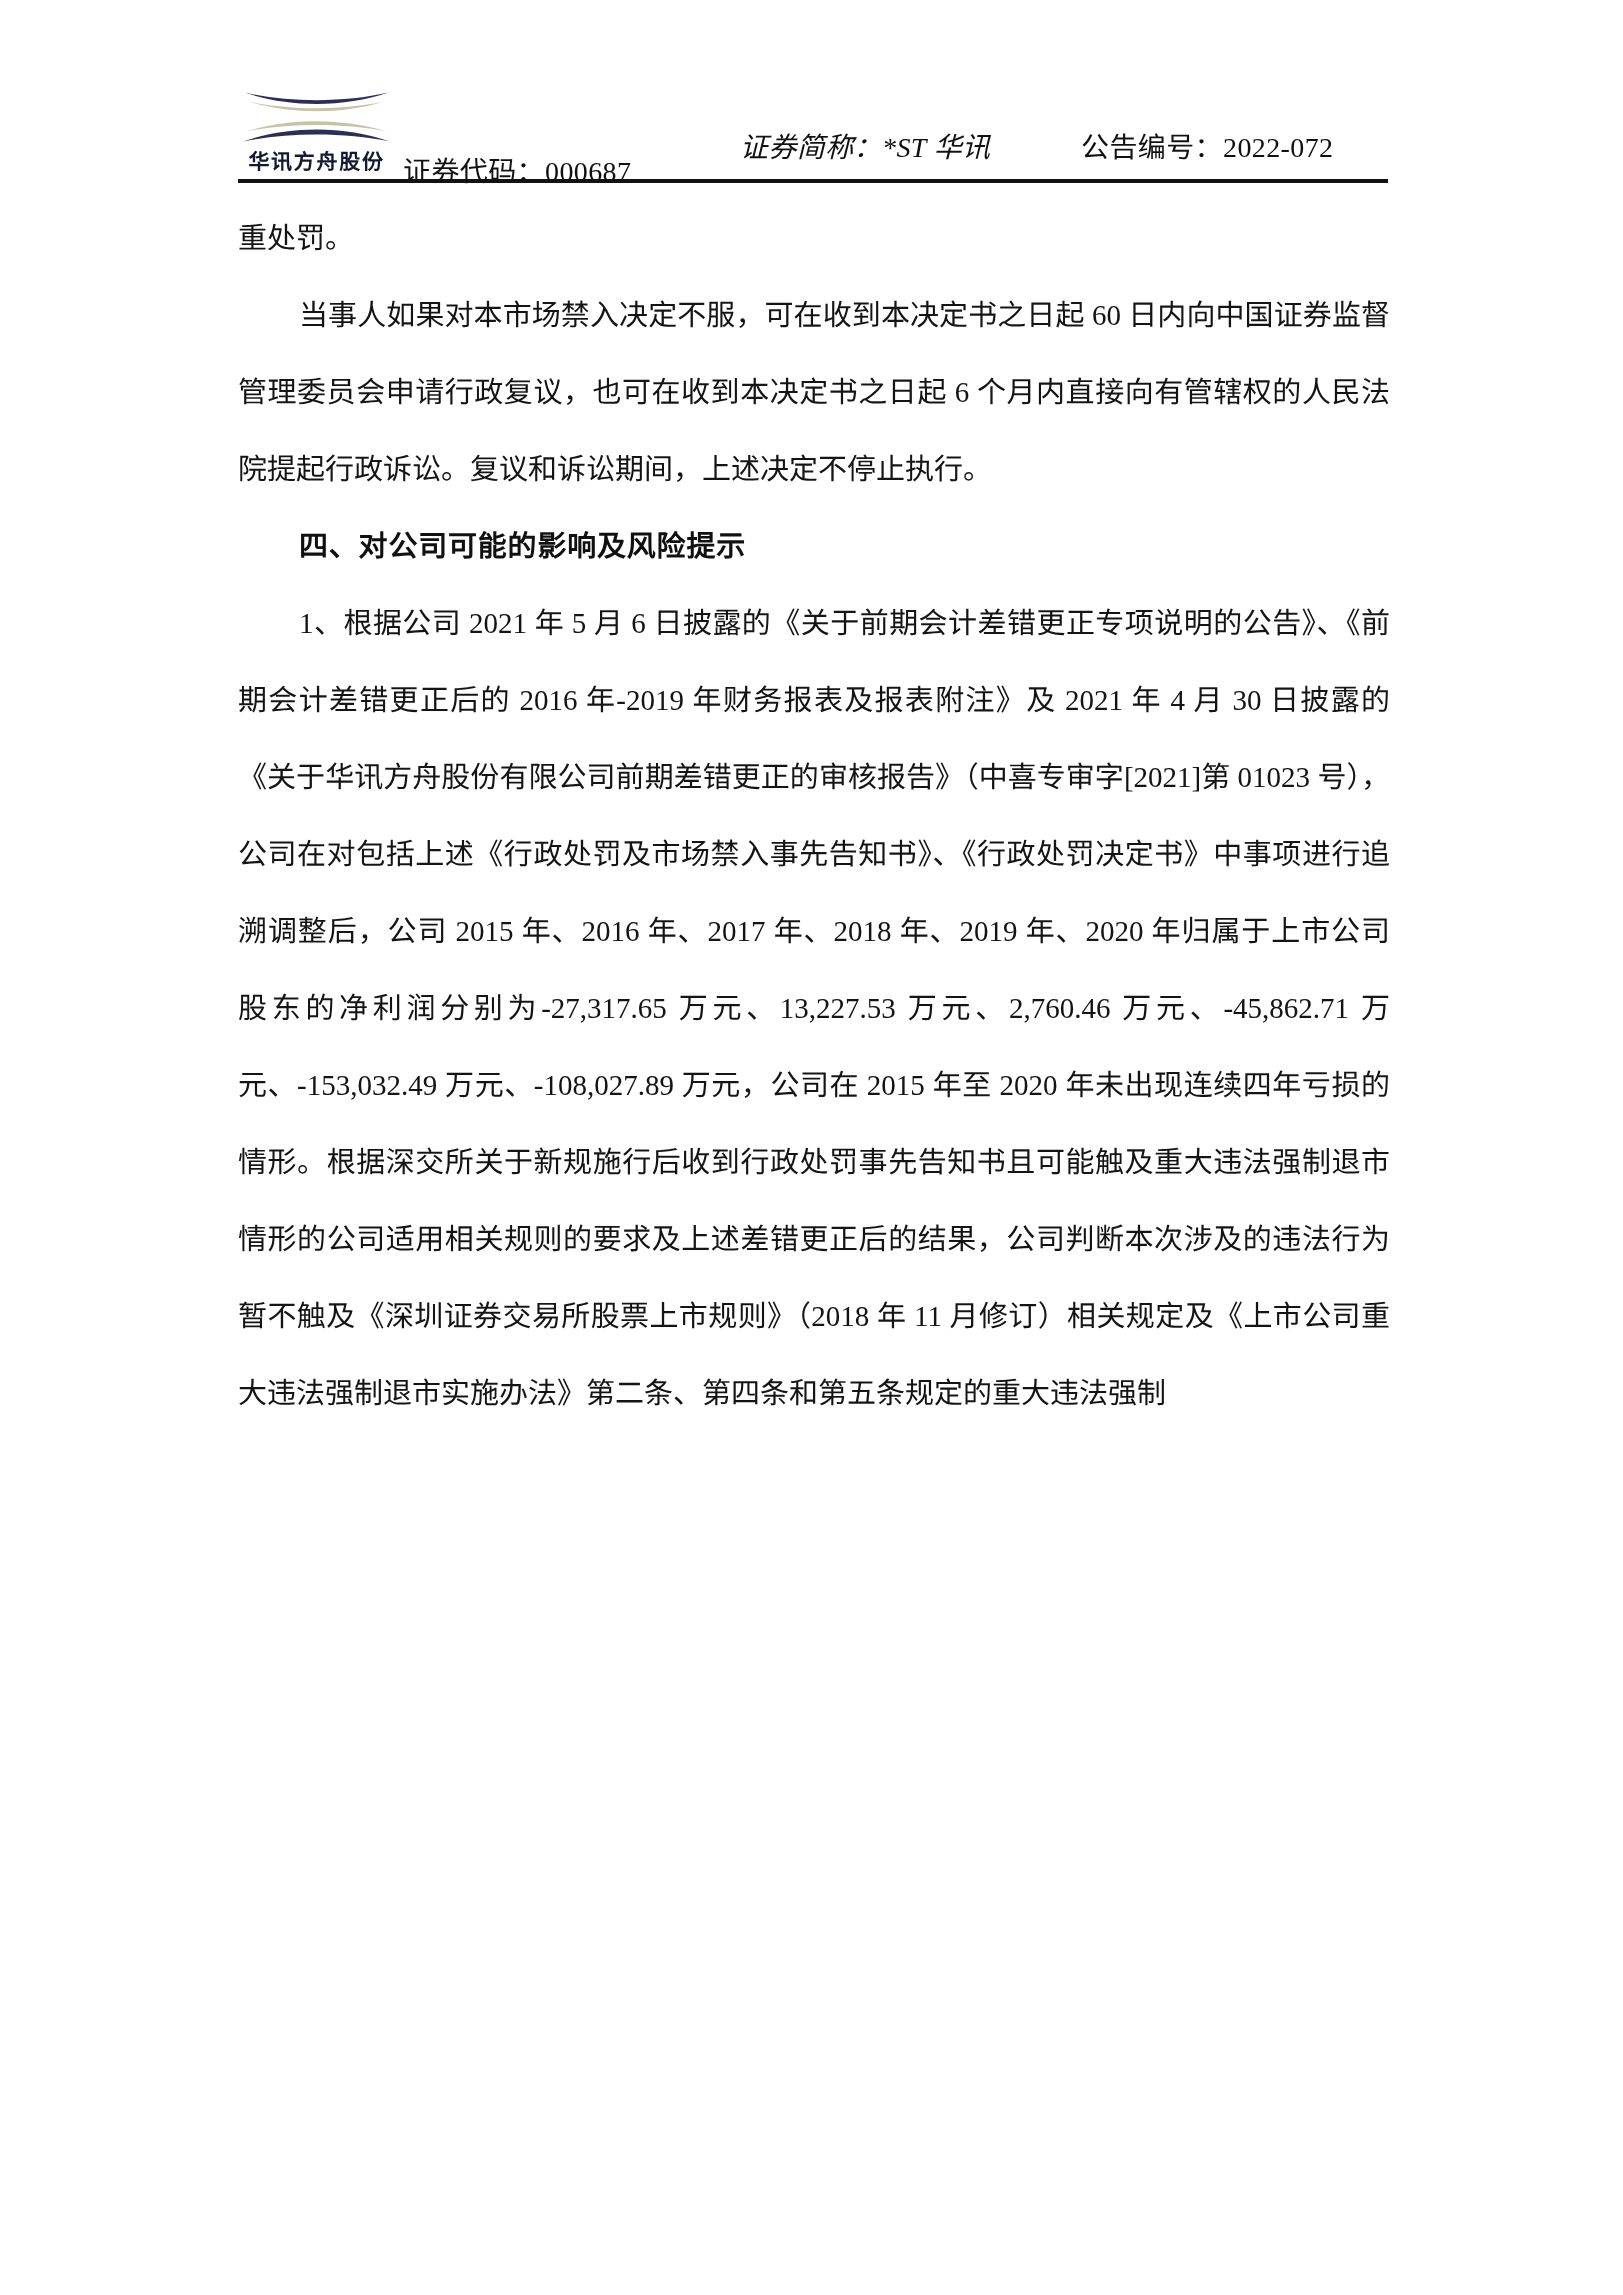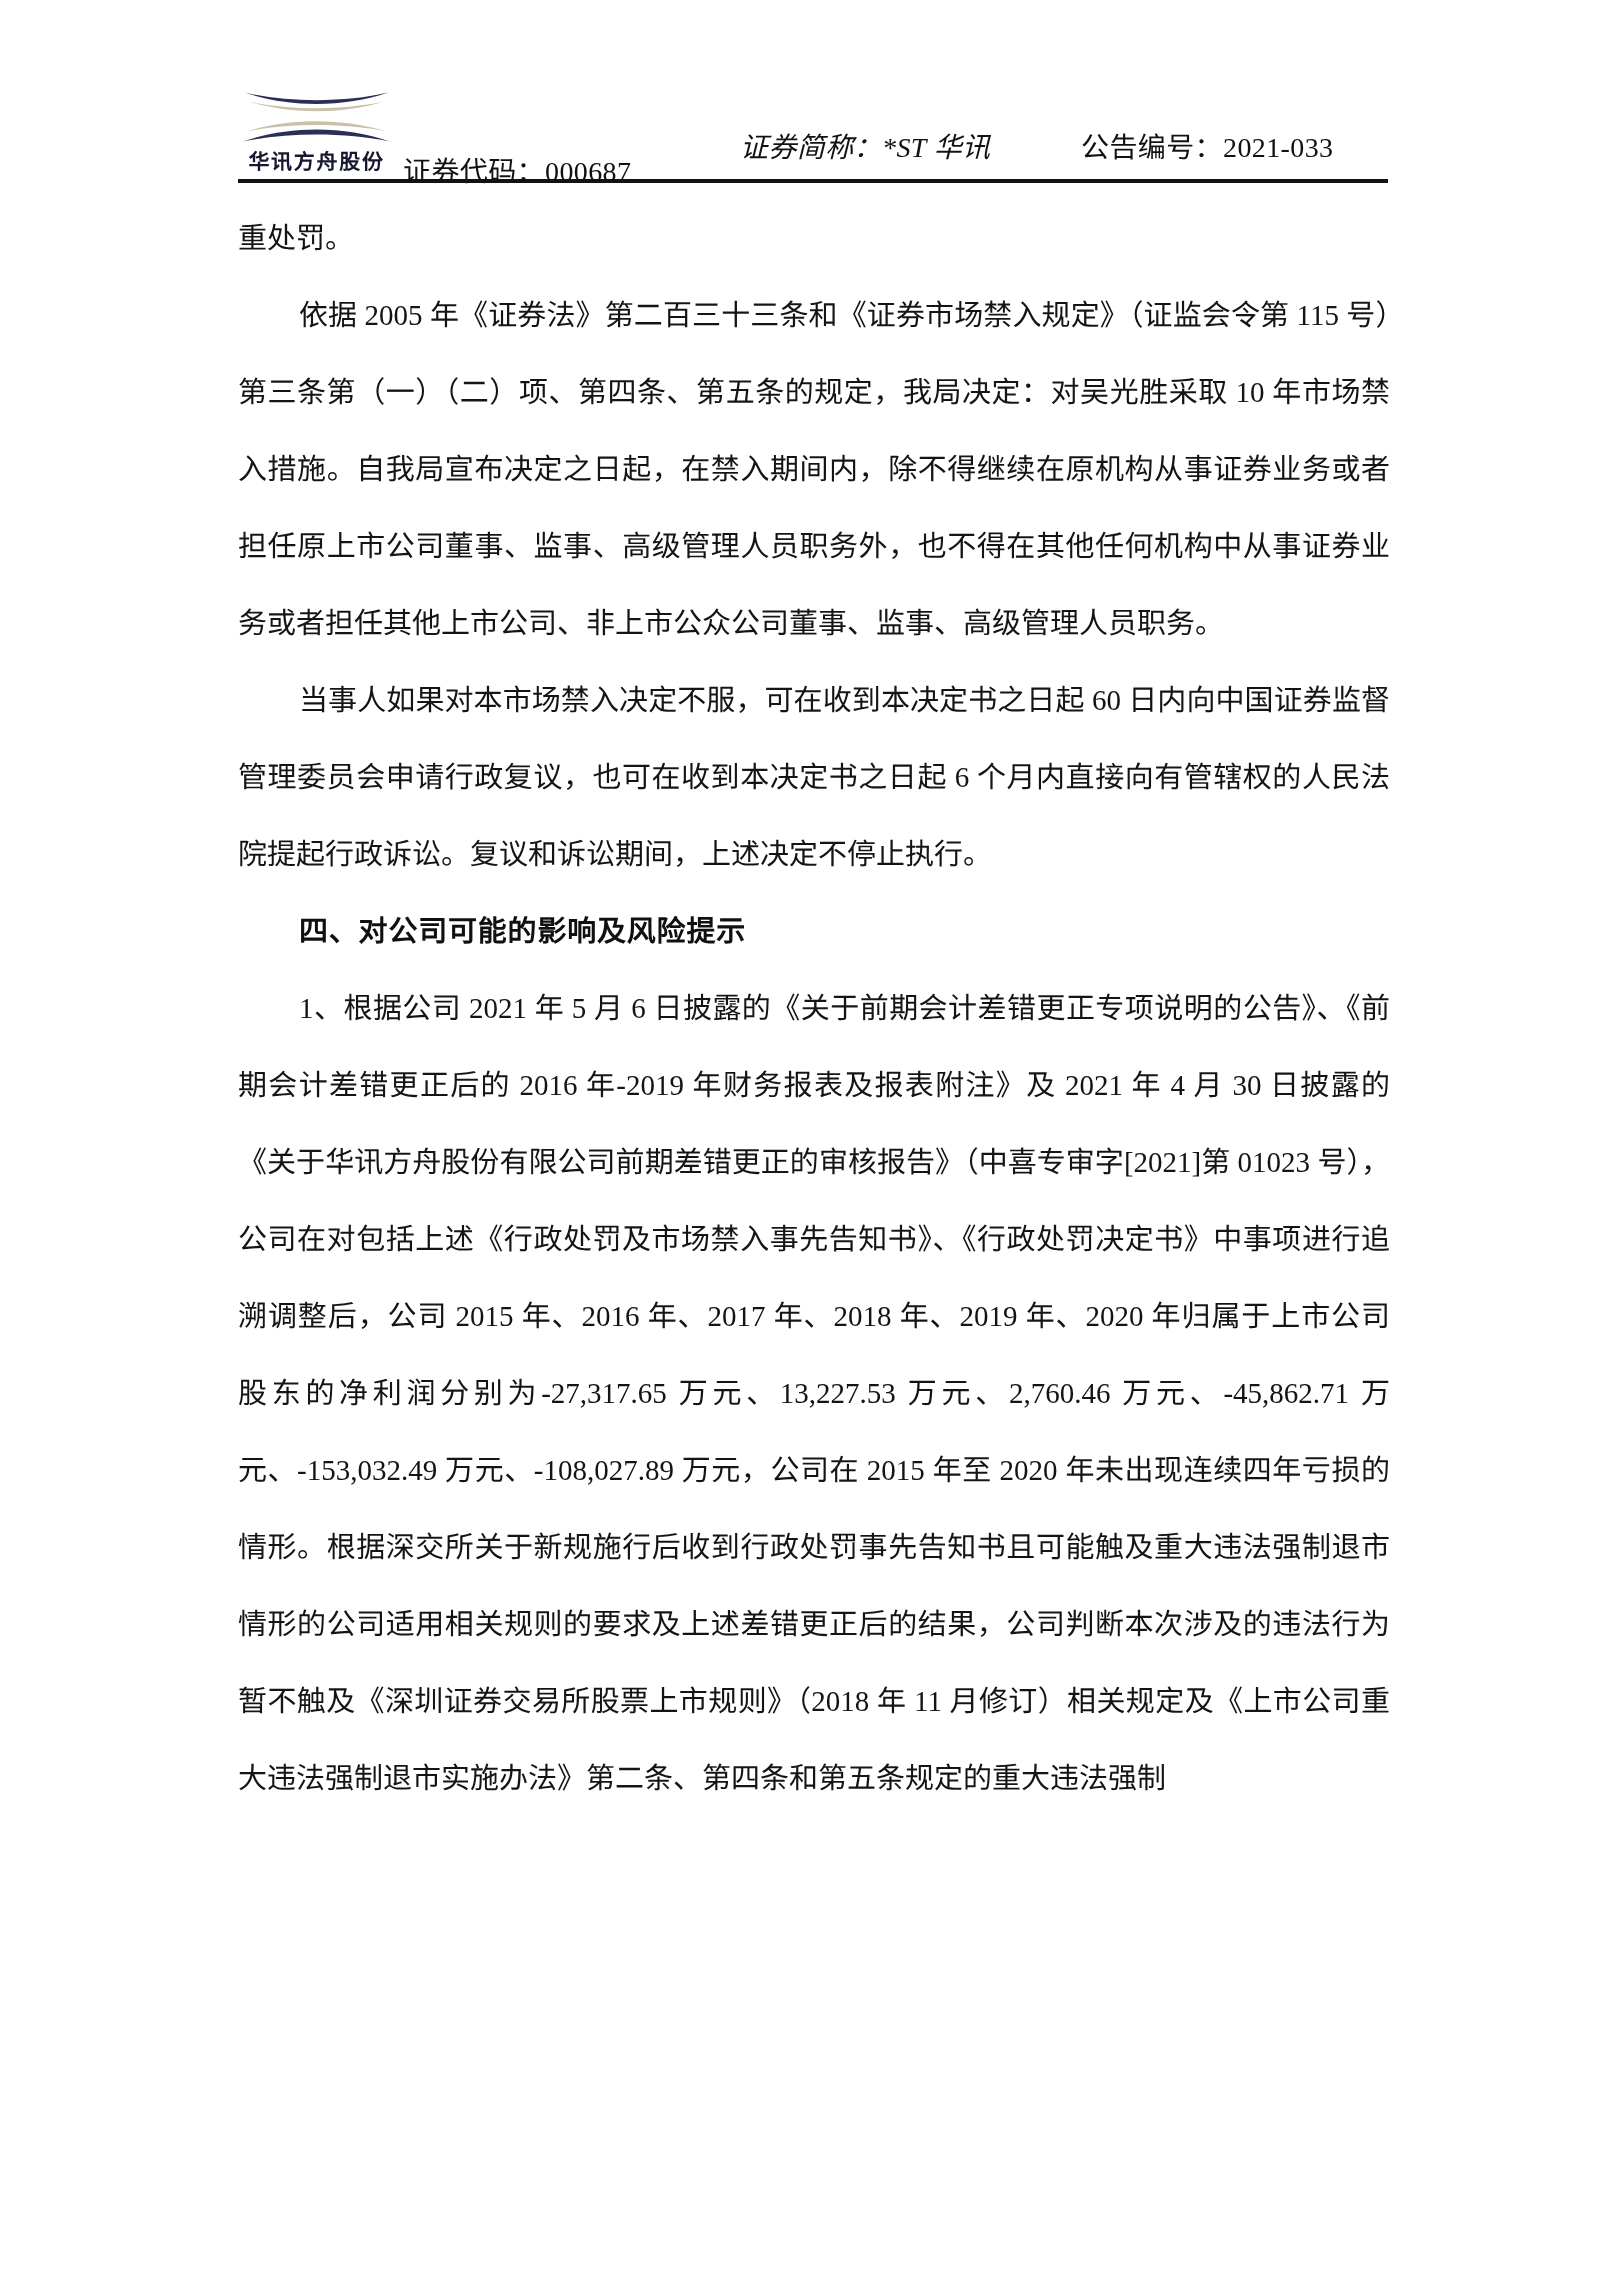--- a/index.html
+++ b/index.html
@@ -118,31 +118,30 @@
         <path d="M6 74 C 60 55, 126 55, 180 74 C 126 63, 60 63, 6 74 Z" fill="#2b2f55"></path>
       </svg>
       <div style="position:absolute;left:0;top:66px;width:157px;text-align:center;
                   font-family:'Liberation Sans','DejaVu Sans',sans-serif;
                   font-size:21px;font-weight:bold;letter-spacing:1.7px;color:#15182f;">华讯方舟股份</div>
     </div>
 
     <div class="header-line">
       <span class="hdr-item hdr-code">证券代码：000687</span>
       <span class="hdr-item hdr-abbr">证券简称：*ST 华讯</span>
-      <span class="hdr-item hdr-num">公告编号：2021-033</span>
+      <span class="hdr-item hdr-num">公告编号：2022-072</span>
     </div>
   </div>
 
   <div class="header-rule"></div>
 
   <div class="body-col">
 
     <p class="para noindent">重处罚。</p>
 
-    <p class="para indent">依据 2005 年《证券法》第二百三十三条和《证券市场禁入规定》（证监会令第 115 号）第三条第（一）（二）项、第四条、第五条的规定，我局决定：对吴光胜采取 10 年市场禁入措施。自我局宣布决定之日起，在禁入期间内，除不得继续在原机构从事证券业务或者担任原上市公司董事、监事、高级管理人员职务外，也不得在其他任何机构中从事证券业务或者担任其他上市公司、非上市公众公司董事、监事、高级管理人员职务。</p>
 
     <p class="para indent">当事人如果对本市场禁入决定不服，可在收到本决定书之日起 60 日内向中国证券监督管理委员会申请行政复议，也可在收到本决定书之日起 6 个月内直接向有管辖权的人民法院提起行政诉讼。复议和诉讼期间，上述决定不停止执行。</p>
 
     <h2 class="section gap-before gap-after">四、对公司可能的影响及风险提示</h2>
 
     <p class="para indent">1、根据公司 2021 年 5 月 6 日披露的《关于前期会计差错更正专项说明的公告》、《前期会计差错更正后的 2016 年-2019 年财务报表及报表附注》及 2021 年 4 月 30 日披露的《关于华讯方舟股份有限公司前期差错更正的审核报告》（中喜专审字[2021]第 01023 号），公司在对包括上述《行政处罚及市场禁入事先告知书》、《行政处罚决定书》中事项进行追溯调整后，公司 2015 年、2016 年、2017 年、2018 年、2019 年、2020 年归属于上市公司股东的净利润分别为-27,317.65 万元、13,227.53 万元、2,760.46 万元、-45,862.71 万元、-153,032.49 万元、-108,027.89 万元，公司在 2015 年至 2020 年未出现连续四年亏损的情形。根据深交所关于新规施行后收到行政处罚事先告知书且可能触及重大违法强制退市情形的公司适用相关规则的要求及上述差错更正后的结果，公司判断本次涉及的违法行为暂不触及《深圳证券交易所股票上市规则》（2018 年 11 月修订）相关规定及《上市公司重大违法强制退市实施办法》第二条、第四条和第五条规定的重大违法强制</p>
 
   </div>
 
 </div>

